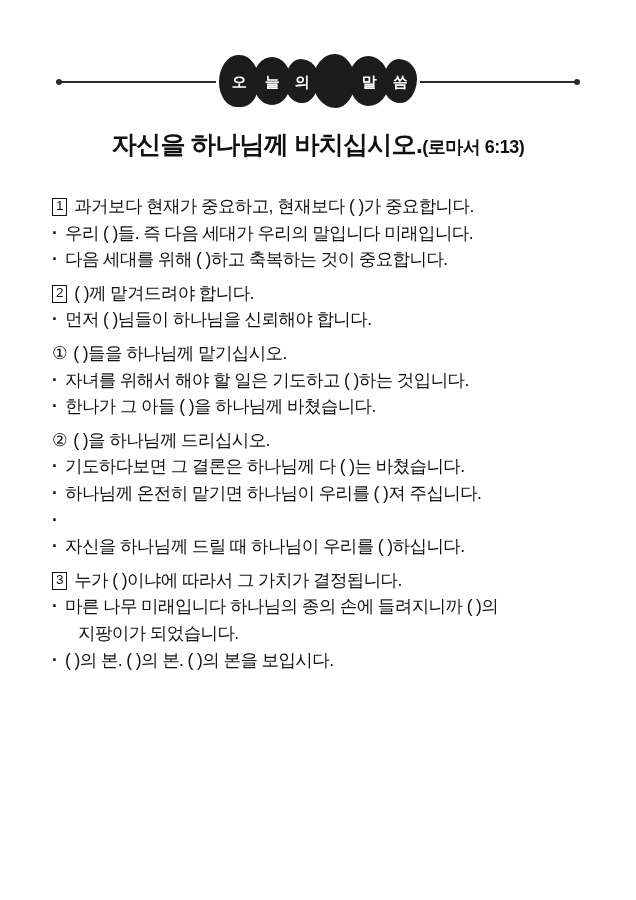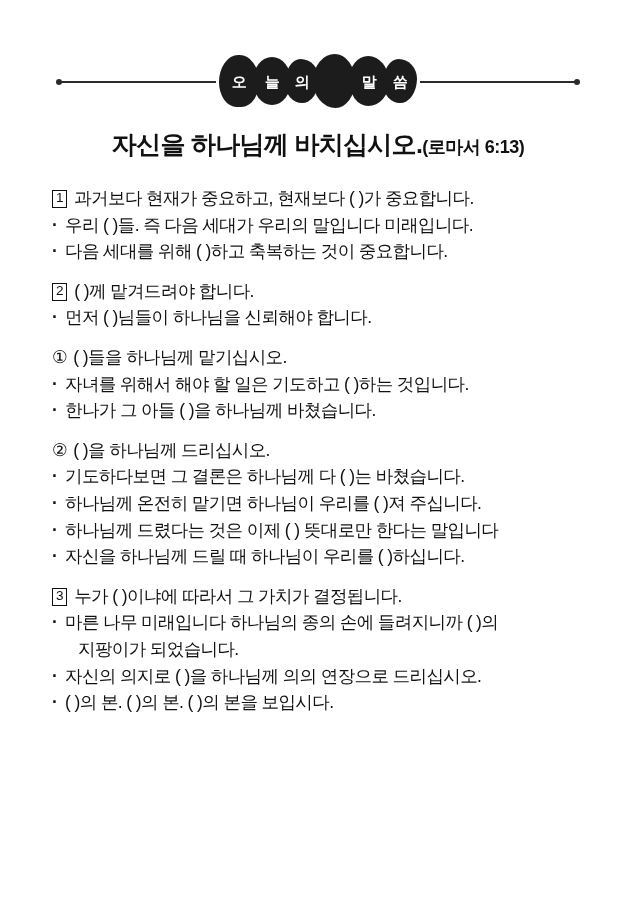--- a/index.html
+++ b/index.html
@@ -84,21 +84,21 @@
     font-size: 15px;
     font-weight: bold;
     letter-spacing: -0.5px;
     line-height: 1;
   }
 
   
   .title-row {
     text-align: center;
     margin-top: 14px;
-    margin-bottom: 24px;
+    margin-bottom: 32px;
     white-space: nowrap;
   }
   .title-main {
     font-size: 25px;
     font-weight: bold;
     letter-spacing: -0.7px;
   }
   .title-ref {
     font-size: 18px;
     font-weight: bold;
@@ -110,21 +110,21 @@
     padding: 0 18px;
   }
   .line {
     font-size: 17.5px;
     line-height: 1.52;
     letter-spacing: -0.6px;
     white-space: nowrap;
     margin: 0;
     padding: 0;
   }
-  .line.gap-top { margin-top: 13px; }
+  .line.gap-top { margin-top: 7px; }
   .line .indent { display: inline-block; width: 26px; }
   .marker-box {
     display: inline-block;
     border: 1.4px solid #111111;
     padding: 0px 3px 1px 3px;
     font-size: 13.5px;
     line-height: 1.1;
     vertical-align: 2px;
     margin-right: 3px;
   }
@@ -180,22 +180,21 @@
       <p class="line"><span class="dot-lead"></span><span>우리 (         )들. 즉 다음 세대가 우리의 말입니다 미래입니다.</span></p>
       <p class="line"><span class="dot-lead"></span><span>다음 세대를 위해 (         )하고 축복하는 것이 중요합니다.</span></p>
       <p class="line gap-top"><span class="marker-box">2</span> <span>(            )께 맡겨드려야 합니다.</span></p>
       <p class="line"><span class="dot-lead"></span><span>먼저 (         )님들이 하나님을 신뢰해야 합니다.</span></p>
       <p class="line gap-top"><span class="circ">①</span> <span>(         )들을 하나님께 맡기십시오.</span></p>
       <p class="line"><span class="dot-lead"></span><span>자녀를 위해서 해야 할 일은 기도하고 (         )하는 것입니다.</span></p>
       <p class="line"><span class="dot-lead"></span><span>한나가 그 아들 (         )을 하나님께 바쳤습니다.</span></p>
       <p class="line gap-top"><span class="circ">②</span> <span>(         )을 하나님께 드리십시오.</span></p>
       <p class="line"><span class="dot-lead"></span><span>기도하다보면 그 결론은 하나님께 다 (         )는 바쳤습니다.</span></p>
       <p class="line"><span class="dot-lead"></span><span>하나님께 온전히 맡기면 하나님이 우리를 (         )져 주십니다.</span></p>
-      <p class="line"><span class="dot-lead"></span><span>하나님께 드렸다는 것은 이제 (         ) 뜻대로만 한다는 말입니다</span></p>
+      <p class="line"><span class="dot-lead"></span></p>
       <p class="line"><span class="dot-lead"></span><span>자신을 하나님께 드릴 때 하나님이 우리를 (         )하십니다.</span></p>
       <p class="line gap-top"><span class="marker-box">3</span> <span>누가 (         )이냐에 따라서 그 가치가 결정됩니다.</span></p>
       <p class="line"><span class="dot-lead"></span><span>마른 나무 미래입니다 하나님의 종의 손에 들려지니까 (          )의</span></p>
       <p class="line"><span class="indent"></span><span>지팡이가 되었습니다.</span></p>
-      <p class="line"><span class="dot-lead"></span><span>자신의 의지로 (         )을 하나님께 의의 연장으로 드리십시오.</span></p>
       <p class="line"><span class="dot-lead"></span><span>(         )의 본. (         )의 본. (         )의 본을 보입시다.</span></p>
     </div>
 
 </div>
 
 </body></html>

